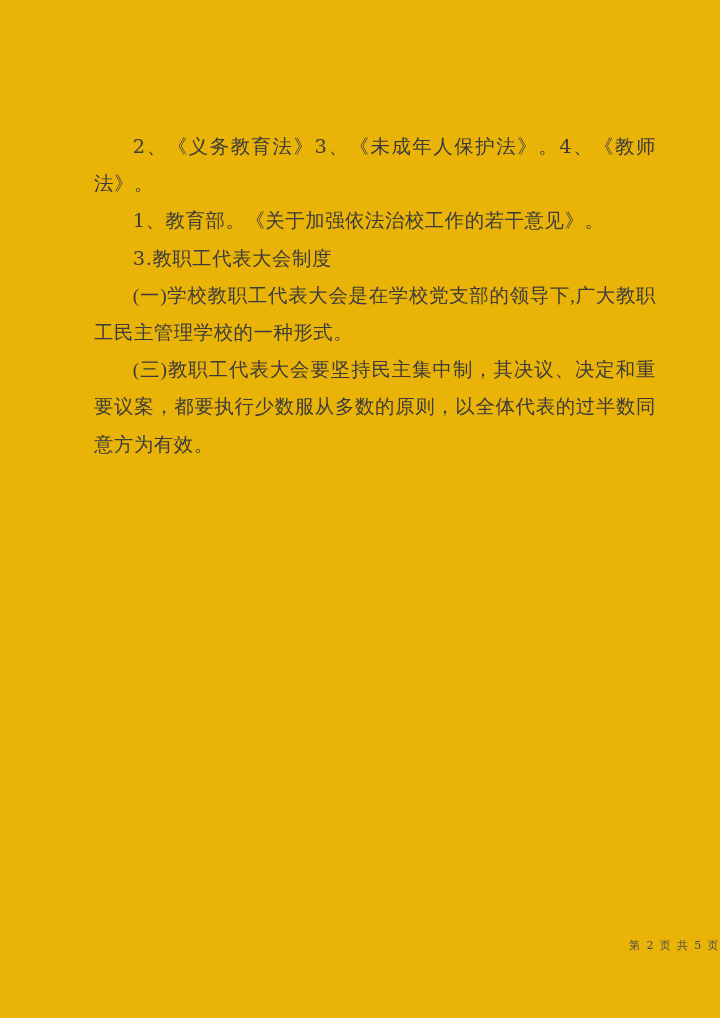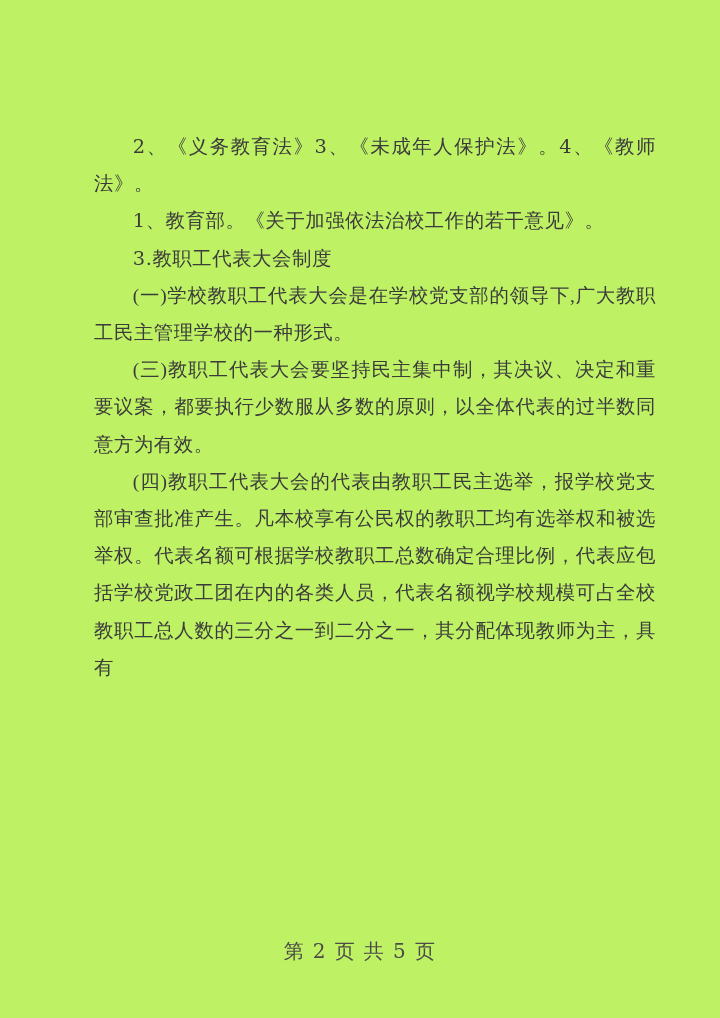--- a/index.html
+++ b/index.html
@@ -6,21 +6,21 @@
   html, body {
     margin: 0;
     padding: 0;
     background: #ffffff;
   }
 
   .page {
     position: relative;
     width: 720px;
     height: 1018px;
-    background: #bef264;
+    background: #eab308;
     overflow: hidden;
     font-family: "DejaVu Serif", "Liberation Serif", serif;
     color: #3b3b3b;
     -webkit-font-smoothing: antialiased;
   }
 
   .doc-body {
     position: absolute;
     left: 94px;
     top: 128px;
@@ -52,22 +52,22 @@
   .para.block {
     text-indent: 2em;
     font-family: Liberation Serif, serif;
   }
 
   .footer {
     position: absolute;
     left: 0;
     right: 0;
     top: 938px;
-    text-align: center;
-    font-size: 20px;
+    text-align: right;
+    font-size: 11px;
     letter-spacing: 1.4px;
     color: #4a4a4a;
     font-family: "DejaVu Serif", "Liberation Serif", serif;
   }
 </style>
 </head>
 <body>
 
 <div class="page">
 
@@ -78,19 +78,18 @@
     <p class="para statute">1、教育部。《关于加强依法治校工作的若干意见》。</p>
 
 
     <p class="para heading">3.教职工代表大会制度</p>
 
     <p class="para block">(一)学校教职工代表大会是在学校党支部的领导下,广大教职工民主管理学校的一种形式。</p>
 
 
     <p class="para block">(三)教职工代表大会要坚持民主集中制，其决议、决定和重要议案，都要执行少数服从多数的原则，以全体代表的过半数同意方为有效。</p>
 
-    <p class="para block">(四)教职工代表大会的代表由教职工民主选举，报学校党支部审查批准产生。凡本校享有公民权的教职工均有选举权和被选举权。代表名额可根据学校教职工总数确定合理比例，代表应包括学校党政工团在内的各类人员，代表名额视学校规模可占全校教职工总人数的三分之一到二分之一，其分配体现教师为主，具有</p>
 
   </div>
 
   <div class="footer">第 2 页  共 5 页</div>
 
 </div>
 
 </body></html>

